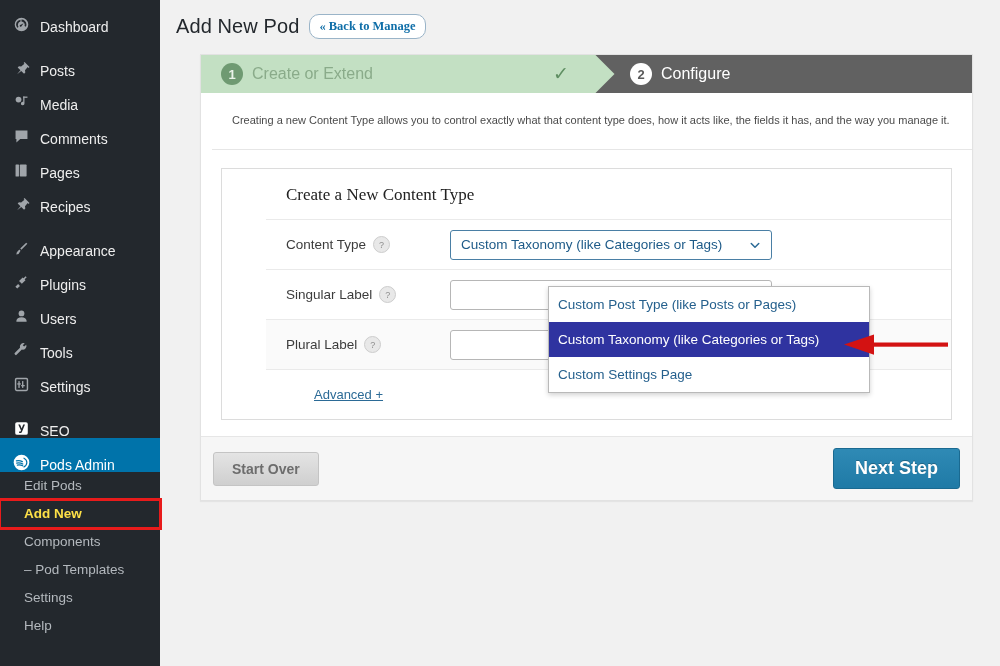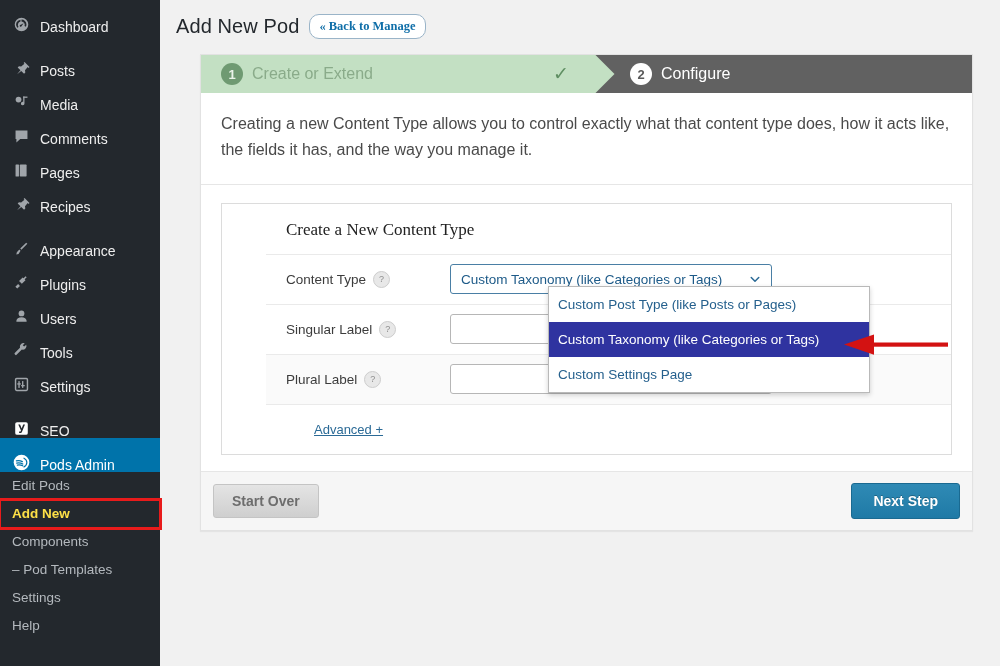--- a/index.html
+++ b/index.html
@@ -70,21 +70,21 @@
     border-width: 8px 0 8px 8px;
     border-color: transparent transparent transparent #0073aa;
   }
 
   .submenu { background: #23282d; padding-bottom: 4px; }
   .sub-item {
     position: relative;
     display: block;
     height: 28px;
     line-height: 28px;
-    padding-left: 12px;
+    padding-left: 24px;
     color: #b4b9be;
     font-size: 13.5px;
     cursor: pointer;
     box-sizing: border-box;
     white-space: nowrap;
   }
   .sub-item.active {
     color: #fde047;
     font-weight: bold;
   }
@@ -205,24 +205,25 @@
     left: 352px;
     top: 9px;
     z-index: 5;
     color: #5f8f62;
     font-size: 19px;
     line-height: 19px;
   }
 
   .wizard-desc {
     padding: 18px 20px 20px 20px;
-    font-size: 16px;
+    font-size: 11px;
     color: #4a4a4a;
     line-height: 1.65;
     border-bottom: 1px solid #e6e6e6;
+    margin-left: 11px;
   }
 
   .wizard-body {
     padding: 18px 20px 16px 20px;
   }
   .inner-card {
     border: 1px solid #dcdcdc;
     background: #fff;
     box-sizing: border-box;
     padding-left: 44px;
@@ -329,21 +330,21 @@
     font-size: 14px;
     font-weight: bold;
     padding: 8px 18px;
     cursor: pointer;
   }
   .btn-next {
     background: linear-gradient(#2f8ab5, #1f7aa6);
     border: 1px solid #1a6a91;
     border-radius: 3px;
     color: #ffffff;
-    font-size: 14px;
+    font-size: 18px;
     font-weight: bold;
     padding: 9px 21px;
     cursor: pointer;
     text-shadow: 0 -1px 0 rgba(0,0,0,.25);
   }
 
   
   .dd-list {
     position: absolute;
     left: 388px;

